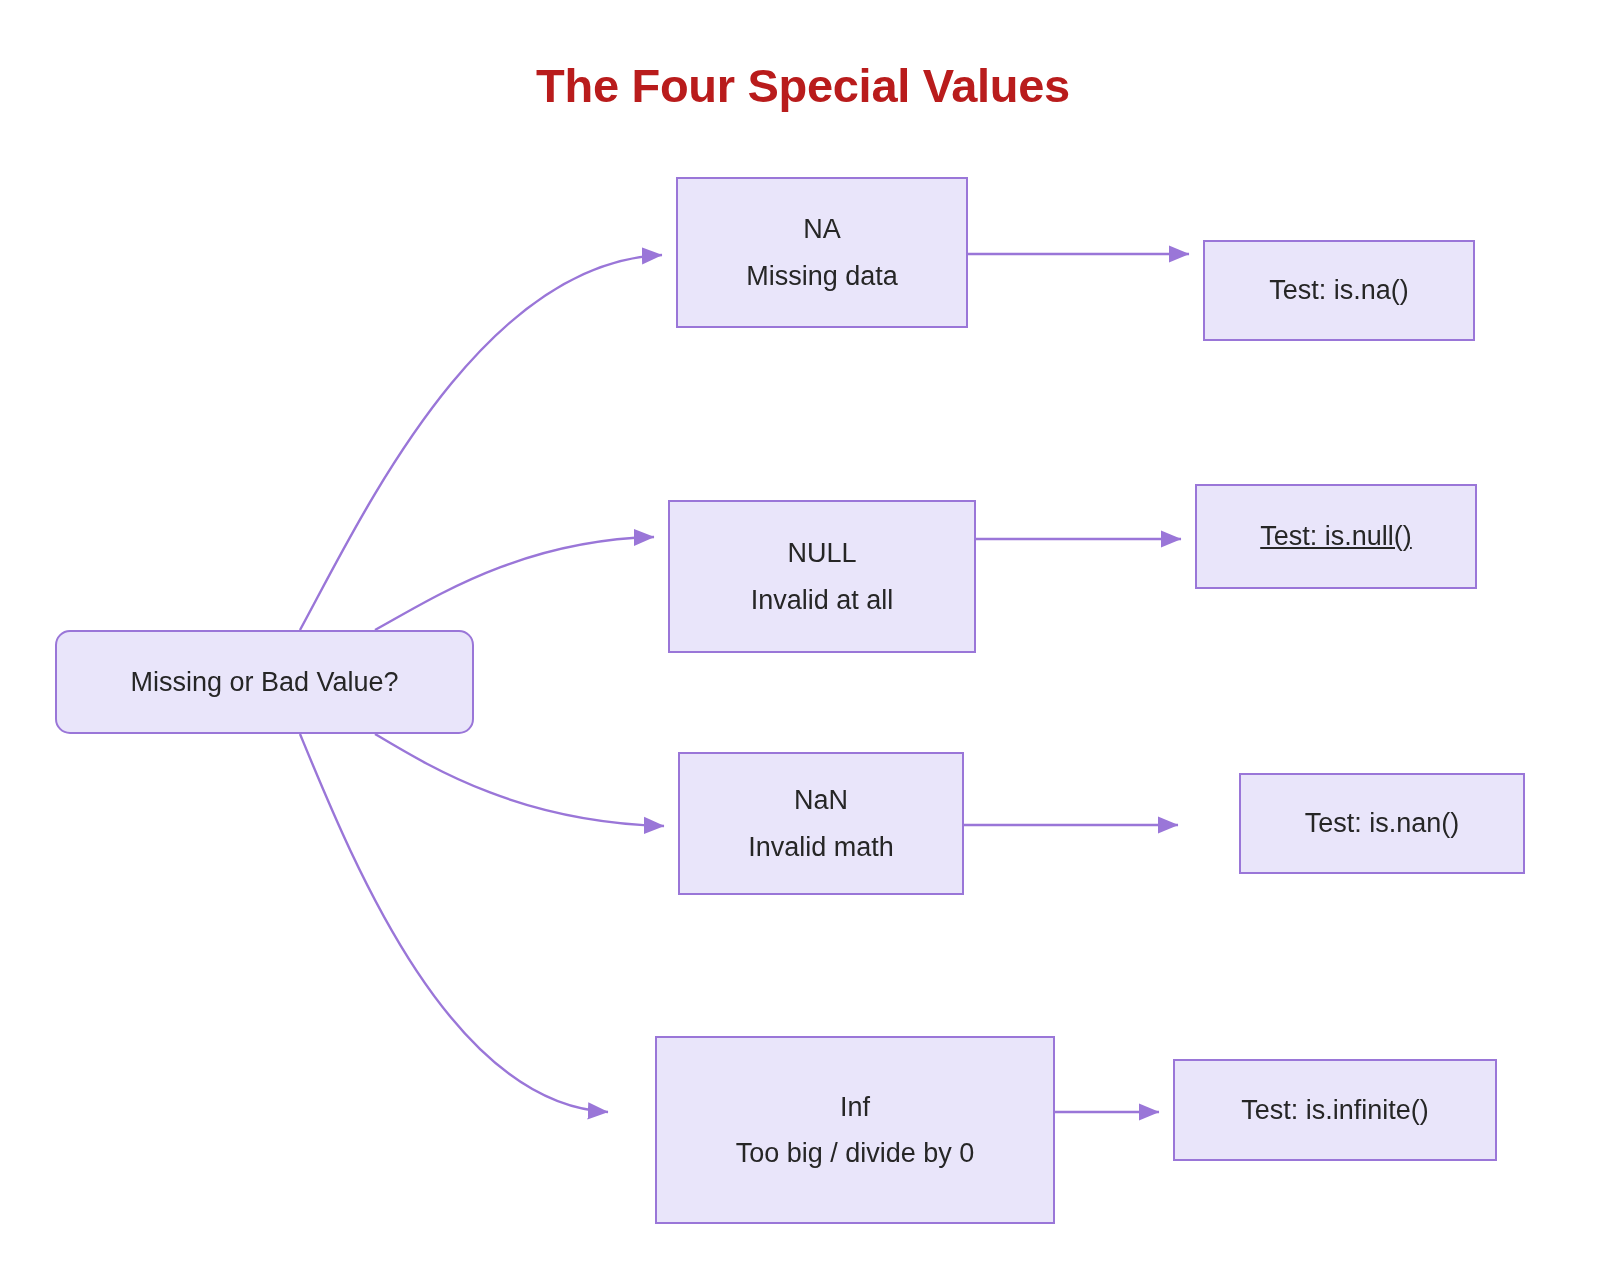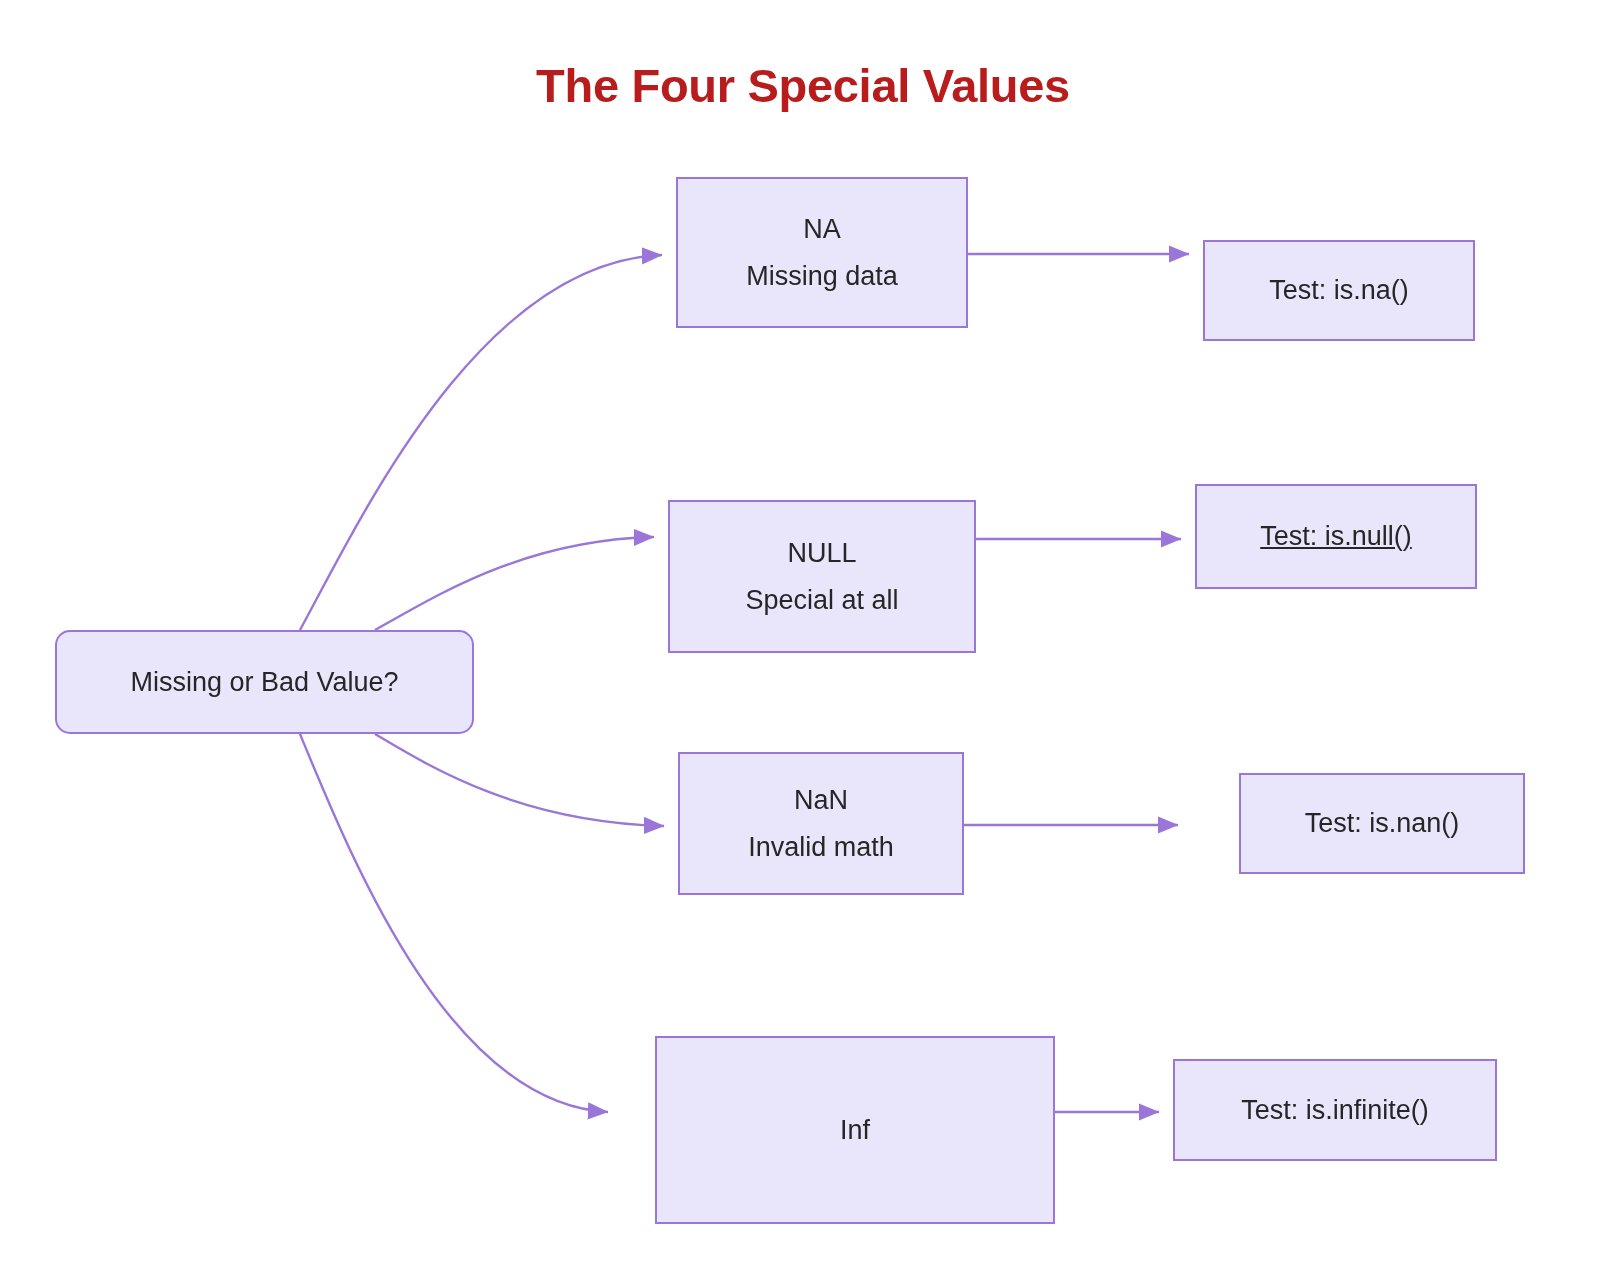--- a/index.html
+++ b/index.html
@@ -103,30 +103,31 @@
   <span class="line">Missing or Bad Value?</span>
 </div>
 
 <div class="node" id="node-na">
   <span class="line">NA</span>
   <span class="line">Missing data</span>
 </div>
 
 <div class="node" id="node-null">
   <span class="line">NULL</span>
-  <span class="line">Special at all</span>
+  <span class="line">Invalid at all</span>
 </div>
 
 <div class="node" id="node-nan">
   <span class="line">NaN</span>
   <span class="line">Invalid math</span>
 </div>
 
 <div class="node" id="node-inf">
   <span class="line">Inf</span>
+  <span class="line">Too big / divide by 0</span>
 </div>
 
 <div class="node" id="node-test-na">
   <span class="line">Test: is.na()</span>
 </div>
 
 <div class="node" id="node-test-null">
   <span class="line">Test: is.null()</span>
 </div>
 

